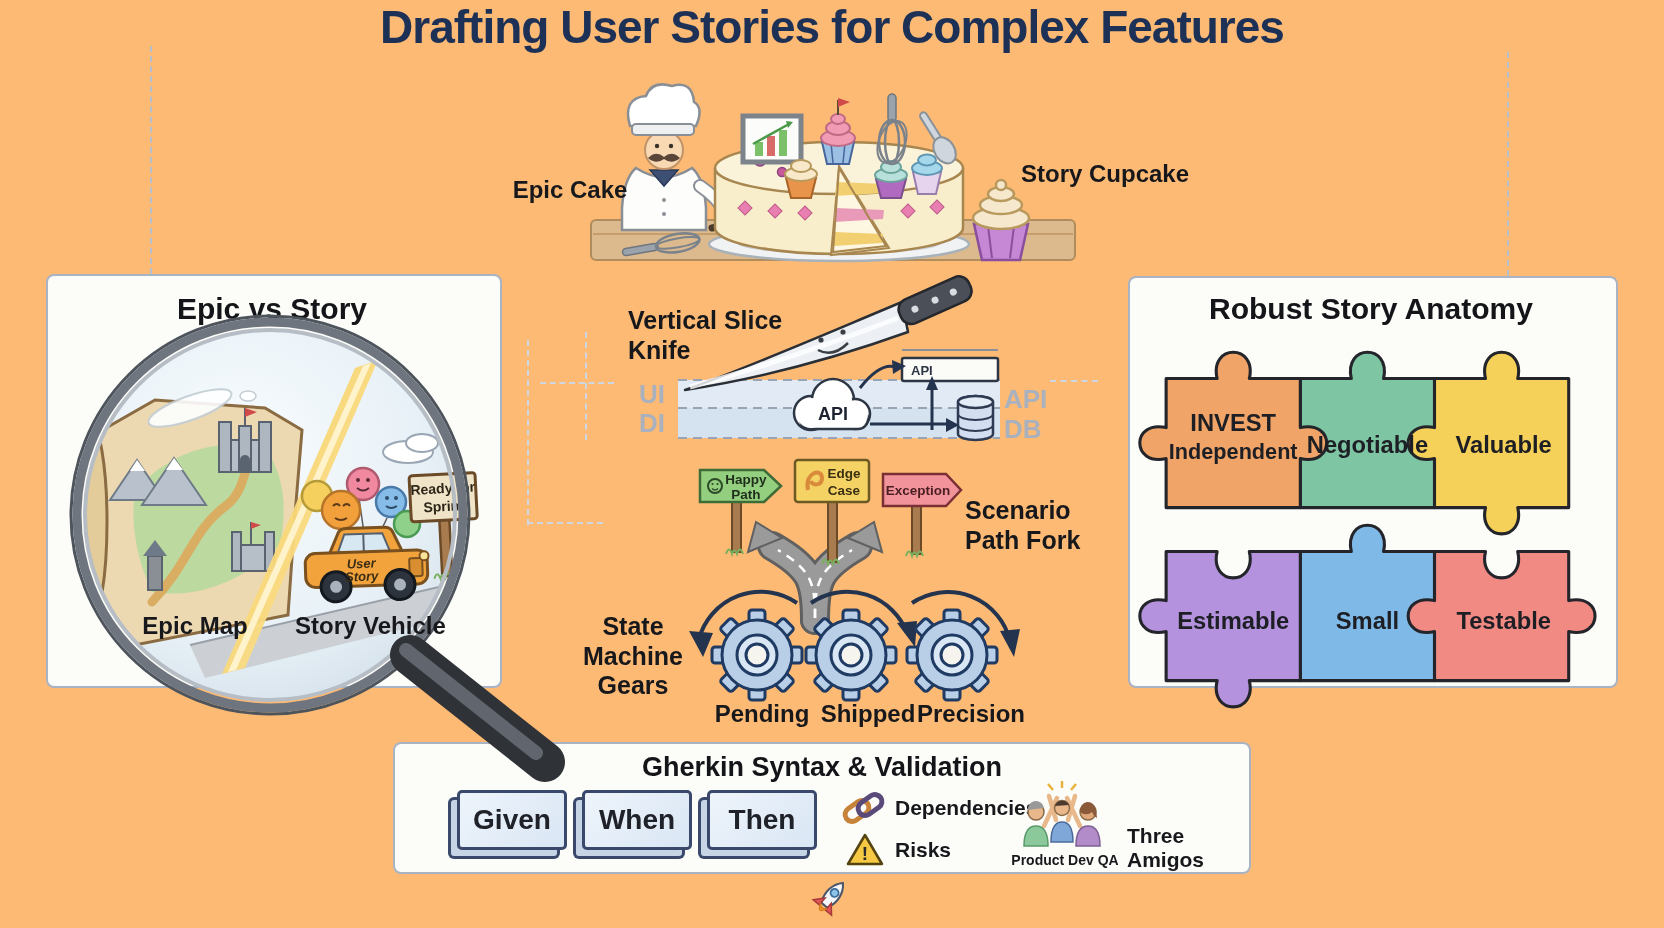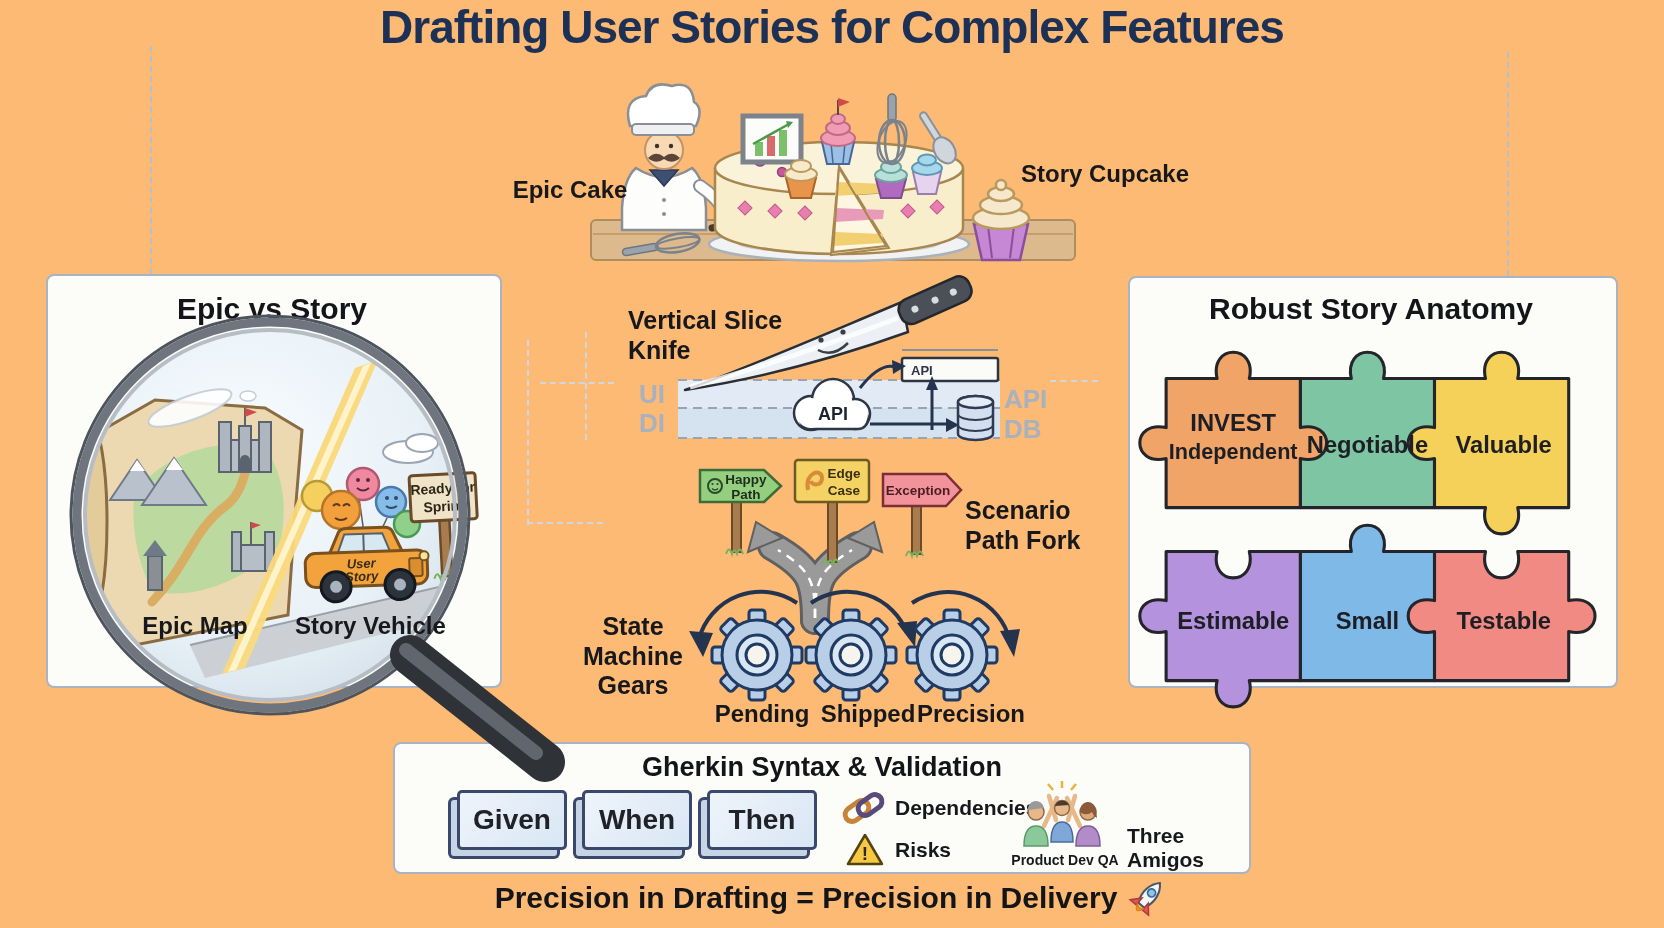--- a/index.html
+++ b/index.html
@@ -525,21 +525,20 @@
       <path d="M66,66 Q66,46 78,46 Q90,46 90,66 Z" fill="#b18cc9" stroke="#7d5f94" stroke-width="1.5"></path>
       <circle cx="52" cy="28" r="7.5" fill="#e8b88a" stroke="#8a6b48" stroke-width="1.5"></circle>
       <path d="M45,26 a7.5,7.5 0 0 1 14,-1" fill="#4a3a30"></path>
       <path d="M41,62 Q41,42 52,42 Q63,42 63,62 Z" fill="#7fa8d8" stroke="#4a6b9a" stroke-width="1.5"></path>
     </svg>
     <div class="abs" style="left:610px;top:108px;font-size:14px;font-weight:700;color:#17181c;width:120px;text-align:center;">Product Dev QA</div>
     <div class="badge-label" style="left:732px;top:80px;">Three Amigos</div>
   </div>
 
   <div id="footer">
-    <span>Precision in Drafting = Precision in Delivery</span>
     <svg width="40" height="40" viewBox="0 0 40 40">
       <g transform="rotate(40 20 18)">
         <path d="M20,1 C27,8 29,19 24,30 L16,30 C11,19 13,8 20,1 Z" fill="#f4f6f8" stroke="#4a5568" stroke-width="2"></path>
         <circle cx="20" cy="14" r="4" fill="#8fc3e8" stroke="#3a6a99" stroke-width="1.8"></circle>
         <path d="M16,24 L8,33 L16,33 Z" fill="#e05555" stroke="#a83a3a" stroke-width="1.5"></path>
         <path d="M24,24 L32,33 L24,33 Z" fill="#e05555" stroke="#a83a3a" stroke-width="1.5"></path>
         <path d="M16,31 Q20,42 24,31 Q20,36 16,31 Z" fill="#f59e2d" stroke="#d97f1f" stroke-width="1.5"></path>
       </g>
     </svg>
   </div>

